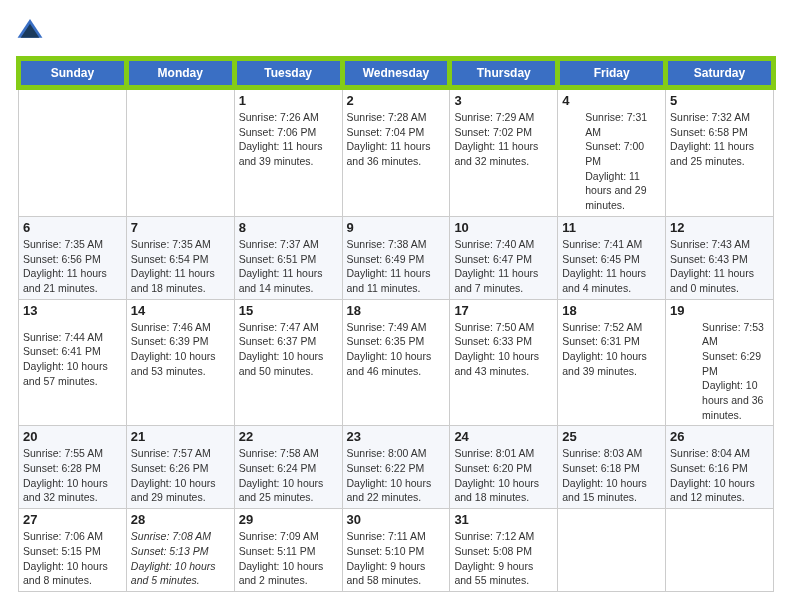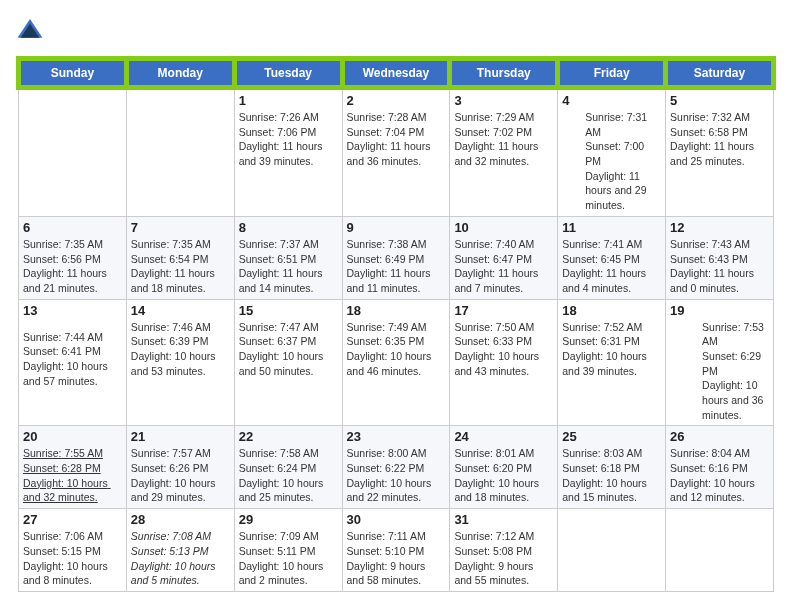--- a/index.html
+++ b/index.html
@@ -237,21 +237,21 @@
         <td>
           <span class="day-num">19</span>
           <div class="cell-text" style="white-space: pre-wrap; margin-left: 32px;">Sunrise: 7:53 AM
 Sunset: 6:29 PM
 Daylight: 10 hours and 36 minutes.</div>
         </td>
       </tr>
       <tr>
         <td>
           <span class="day-num">20</span>
-          <div class="cell-text" style="white-space: pre-wrap; text-decoration: underline;">Sunrise: 7:55 AM
+          <div class="cell-text" style="white-space: pre-wrap;">Sunrise: 7:55 AM
 Sunset: 6:28 PM
 Daylight: 10 hours and 32 minutes.</div>
         </td>
         <td>
           <span class="day-num">21</span>
           <div class="cell-text" style="white-space: pre-wrap;">Sunrise: 7:57 AM
 Sunset: 6:26 PM
 Daylight: 10 hours and 29 minutes.</div>
         </td>
         <td>

